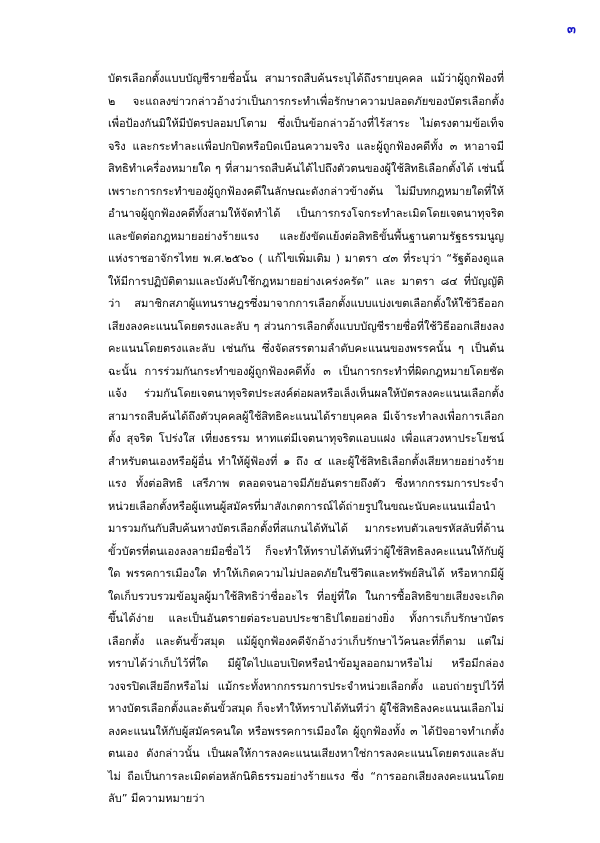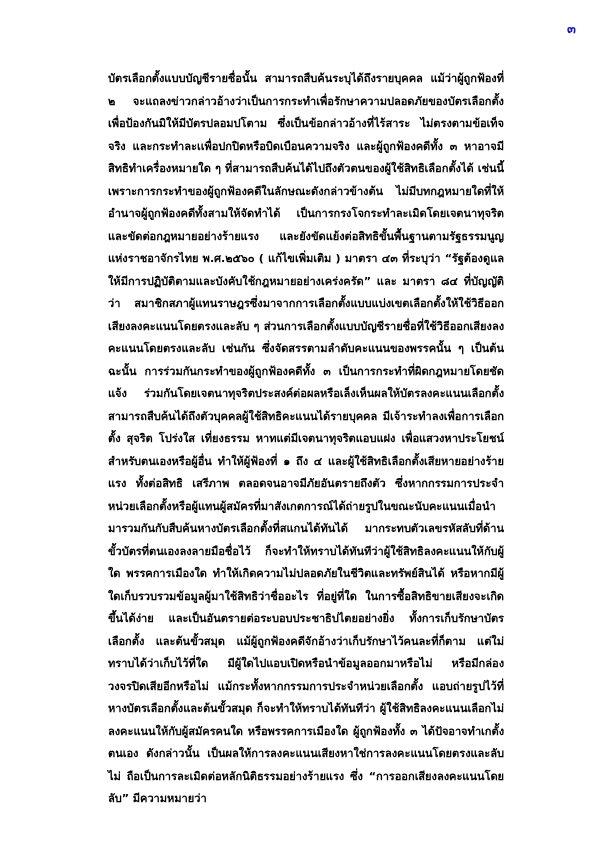--- a/index.html
+++ b/index.html
@@ -37,21 +37,20 @@
     top: 68px;
     width: 396px;
     font-size: 11.1px;
     line-height: 22.5px;
     text-align: justify;
     text-justify: inter-character;
     color: #000000;
     letter-spacing: -0.05px;
     word-spacing: 0px;
     font-family: "DejaVu Sans", sans-serif;
-    font-weight: bold;
   }
   .body-text p {
     margin: 0;
     text-indent: 0;
     text-align: justify;
   }
 </style>
 </head>
 <body>
 

